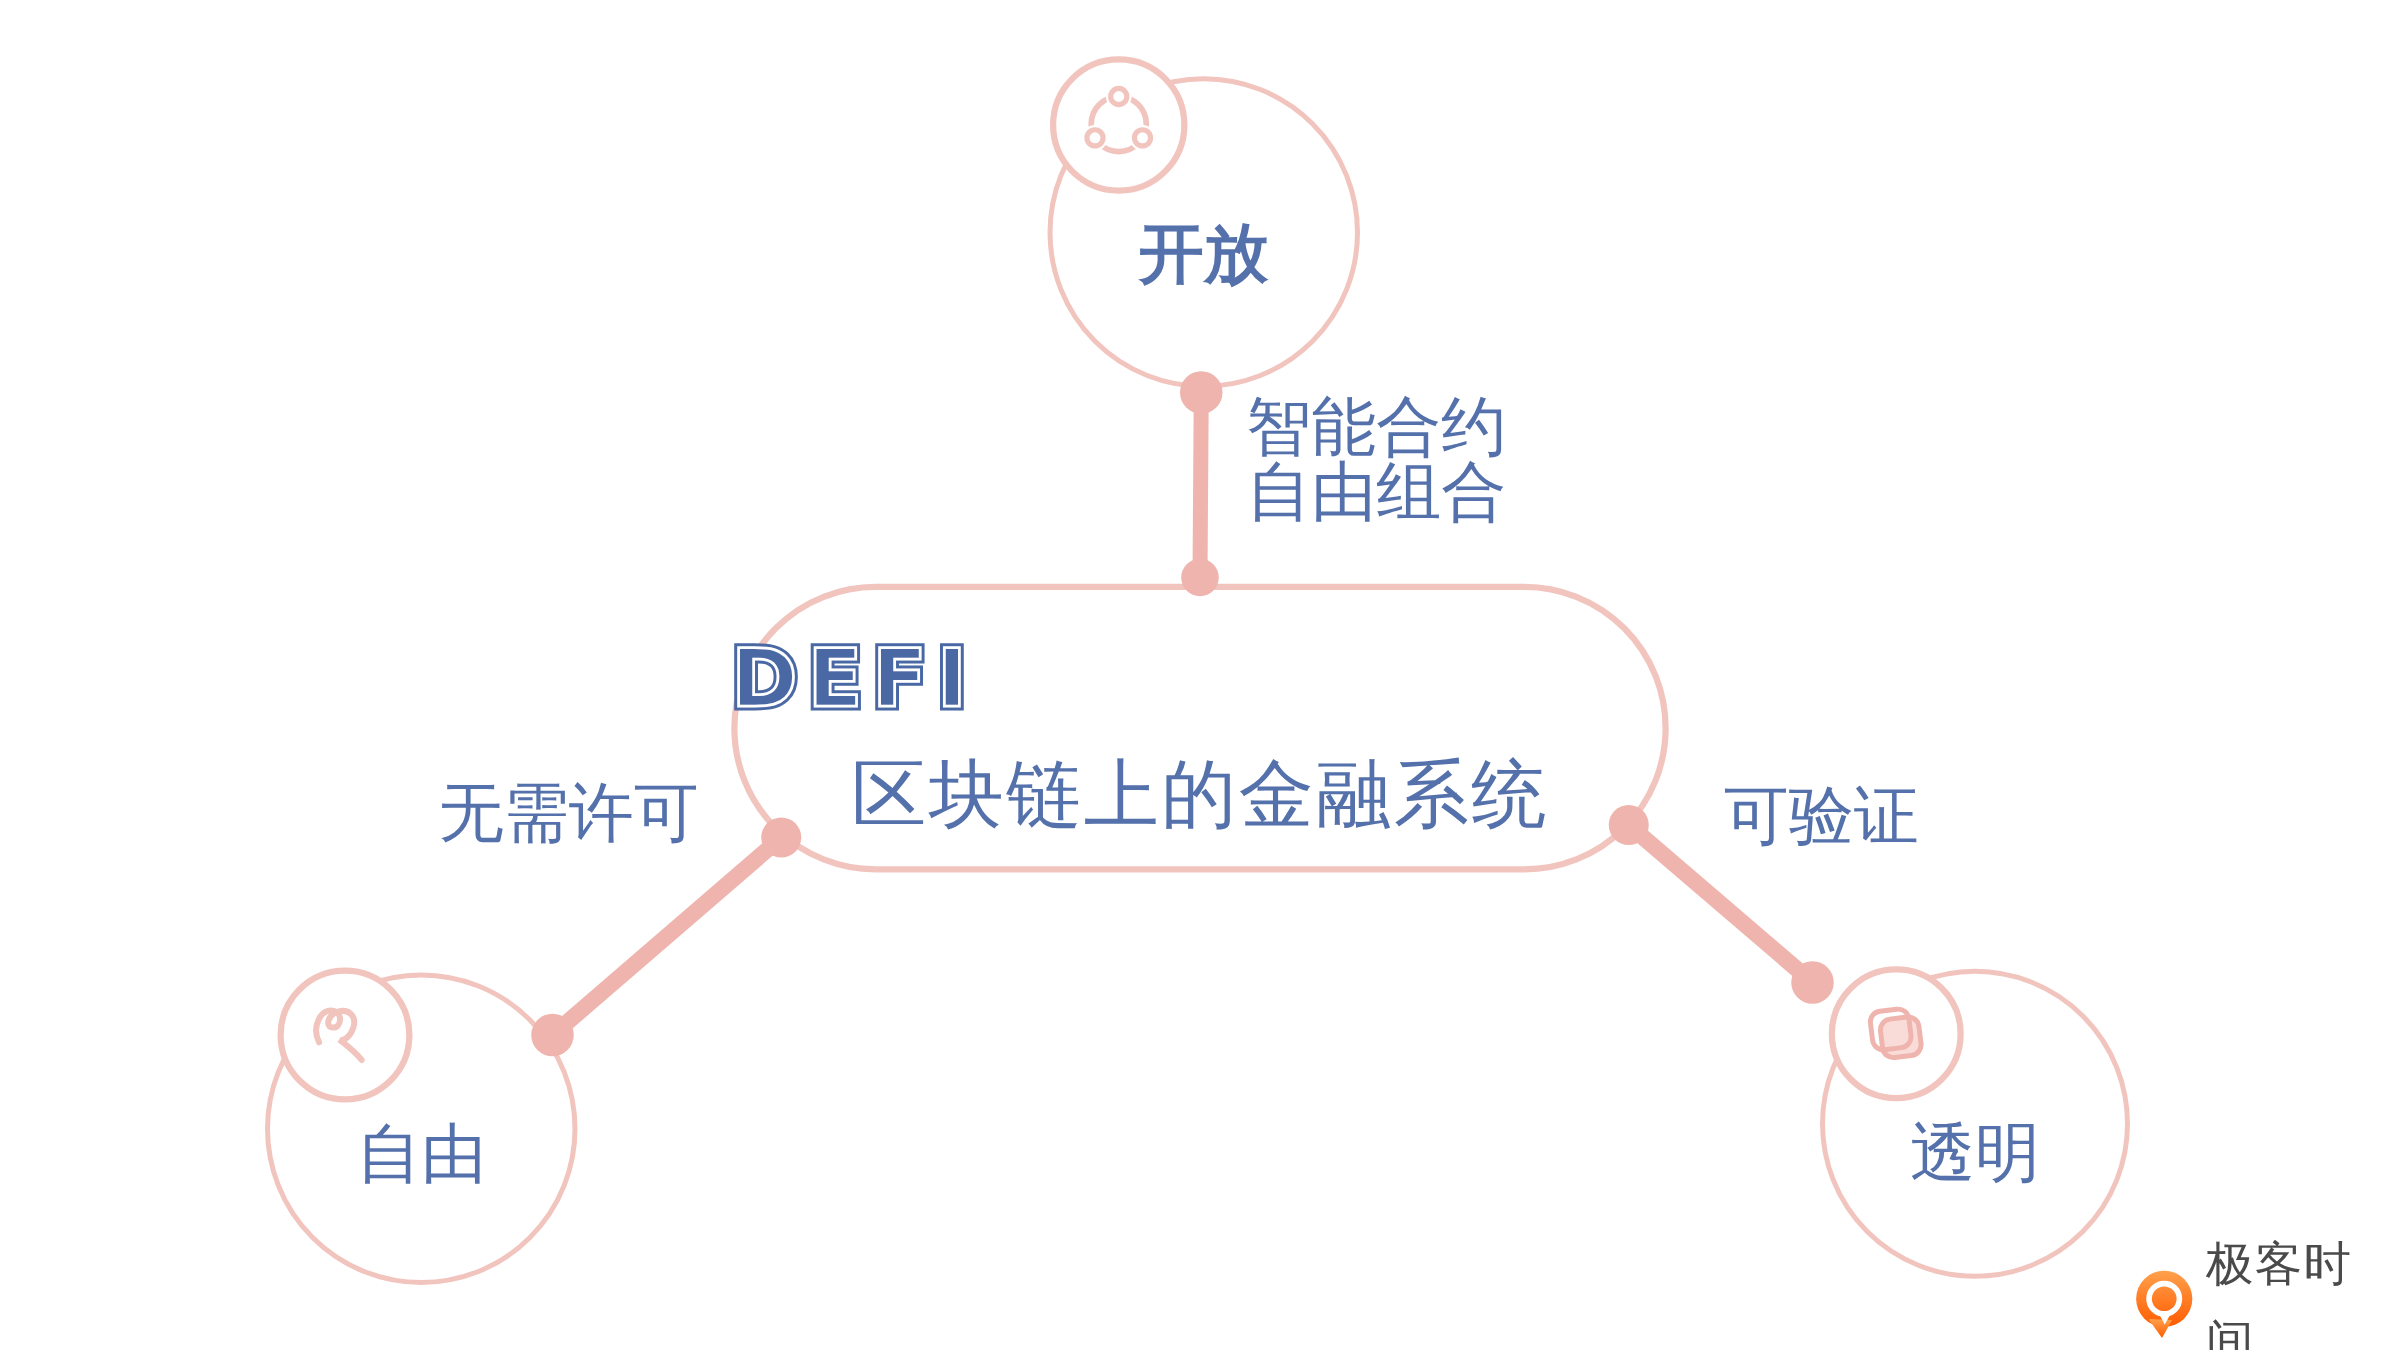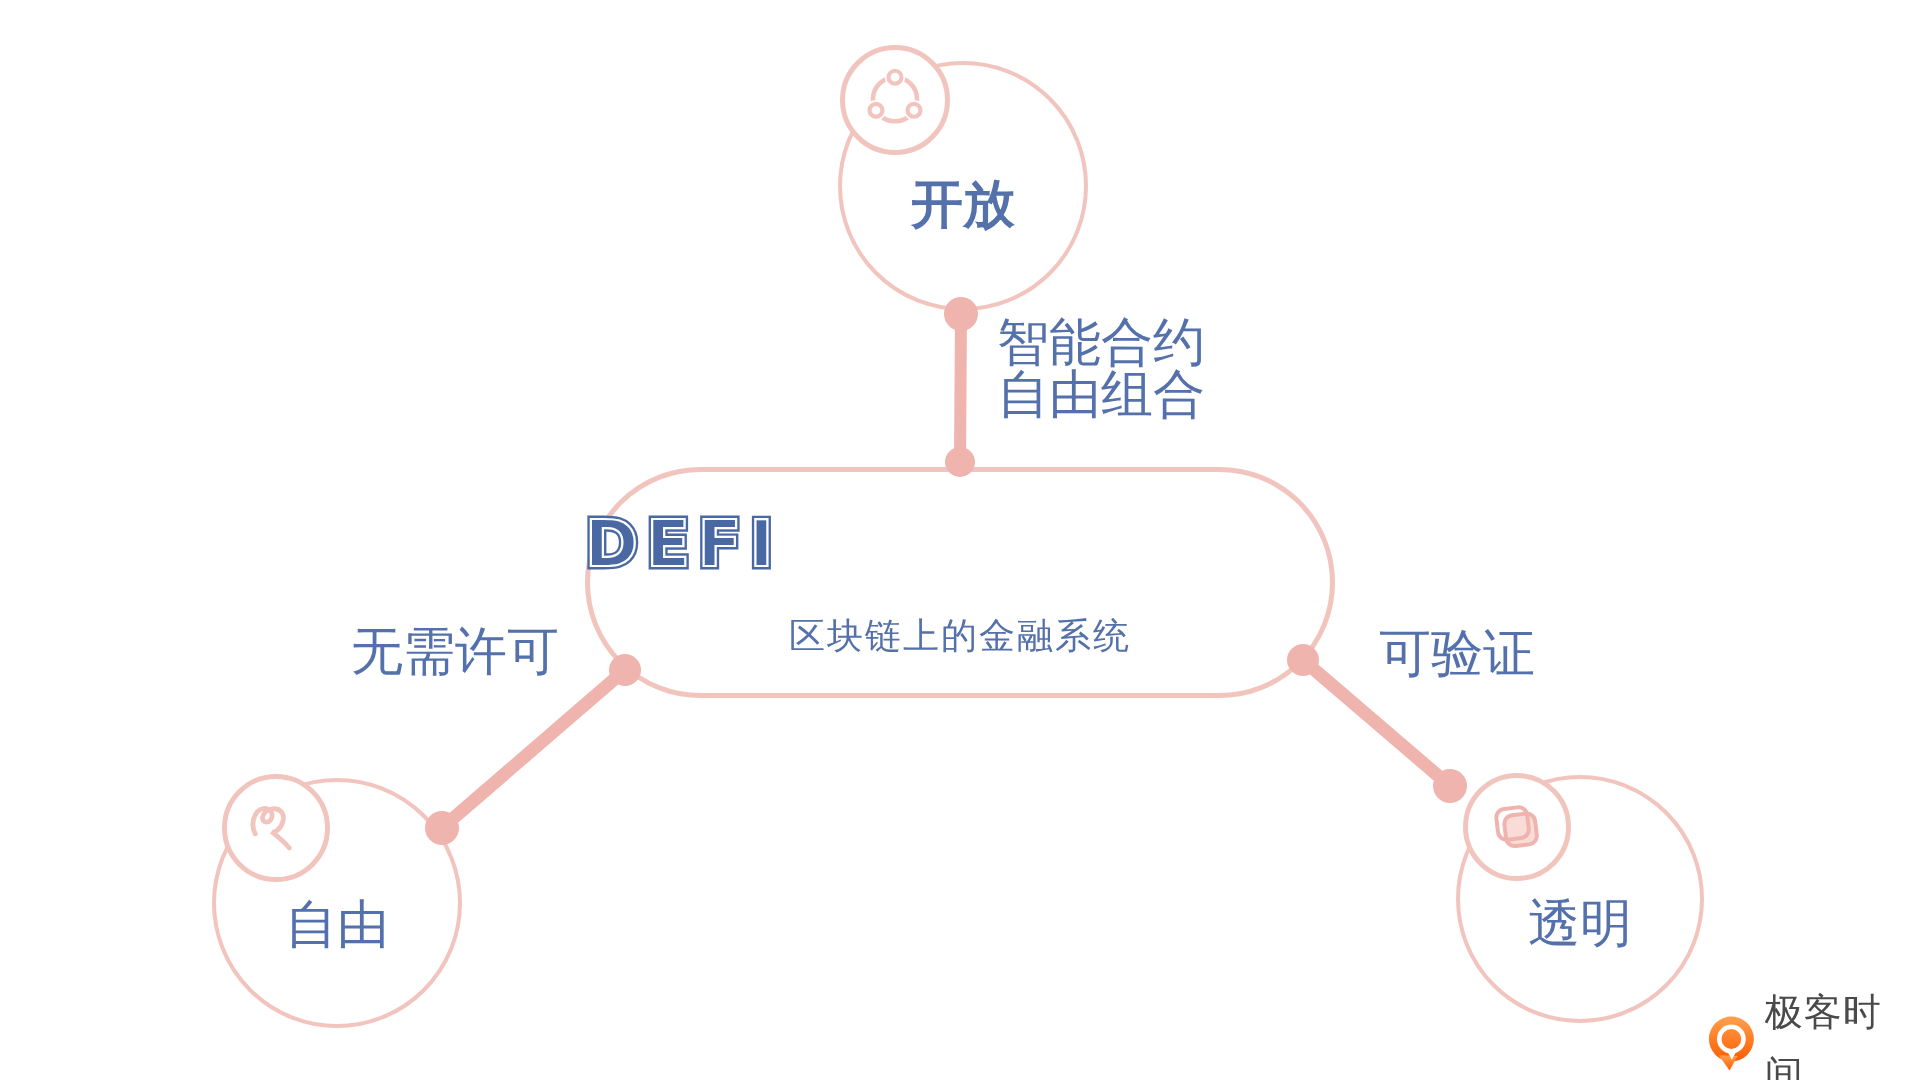--- a/index.html
+++ b/index.html
@@ -33,21 +33,21 @@
   .edge-left{left:305px;top:623px;width:300px;text-align:center;}
   .edge-right{left:1307px;top:625px;width:300px;text-align:center;}
   
   .defi-wrap{position:absolute;left:585px;top:504px;width:750px;height:80px;}
   .defi-layer{position:absolute;left:0;top:0;width:100%;text-align:left;
       font-family:"DejaVu Sans","Liberation Sans",sans-serif;font-weight:bold;
       font-size:64px;line-height:80px;letter-spacing:8px;color:#4a69a4;}
   .defi-back{-webkit-text-stroke:7px #4a69a4;}
   .defi-front{-webkit-text-stroke:2.2px #ffffff;}
   .pill-sub{position:absolute;left:585px;top:612px;width:750px;text-align:center;
-      color:#5471ab;font-size:36px;line-height:48px;letter-spacing:2px;}
+      color:#5471ab;font-size:60px;line-height:48px;letter-spacing:2px;}
   
   .brand{position:absolute;left:1708px;top:1012px;height:62px;display:flex;align-items:center;gap:10px;}
   .brand-name{color:#4a4a4a;font-size:38px;font-weight:500;letter-spacing:1px;line-height:62px;}
 </style>
 </head>
 <body>
 
 <div class="canvas">
 
   <div class="circle node-top"></div>

